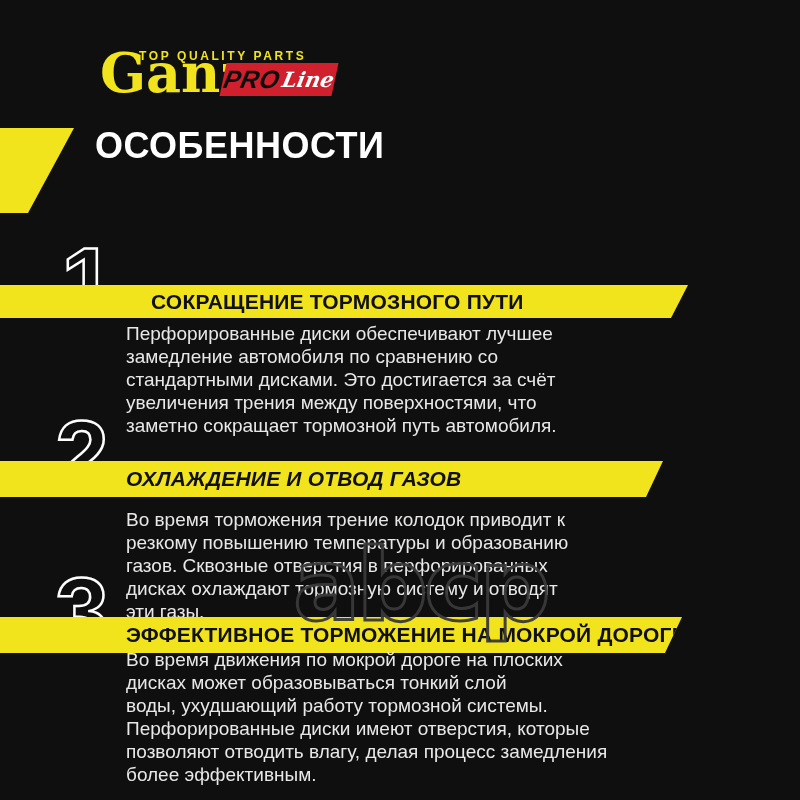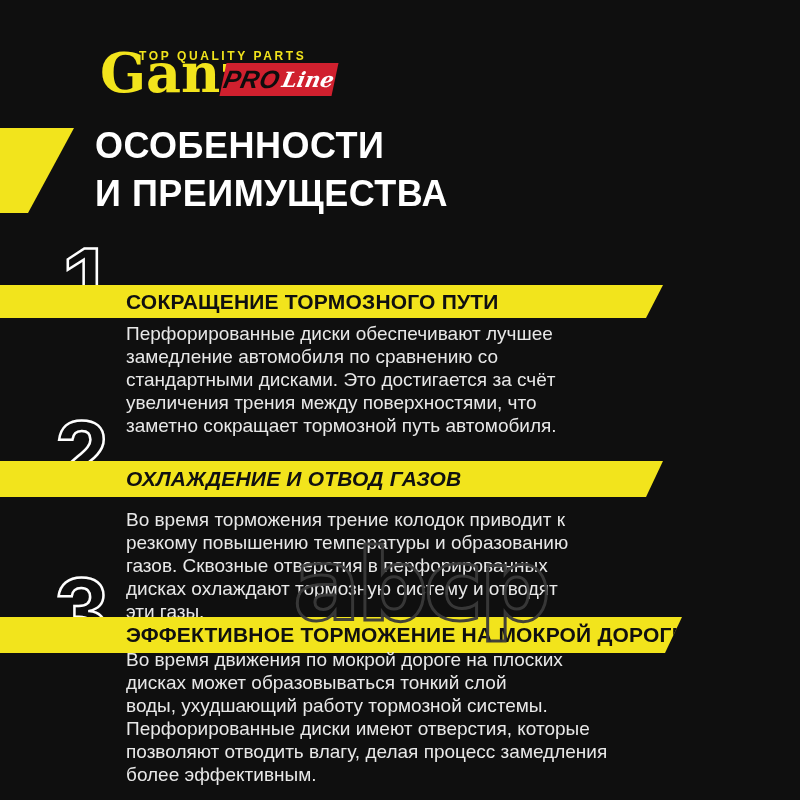--- a/index.html
+++ b/index.html
@@ -55,21 +55,21 @@
     font-size:96px; fill:none; stroke:#ffffff; stroke-width:2.5px;
   }
   .num-1 { left:43px; top:230px; }
   .num-2 { left:37px; top:403px; }
   .num-3 { left:37px; top:560px; }
 
   .stripe {
     position:absolute; left:0; background:#f2e41c;
     clip-path:polygon(0 0, 100% 0, calc(100% - 17px) 100%, 0 100%);
   }
-  .stripe-1 { top:285px; width:663px; height:33px; }
+  .stripe-1 { top:285px; width:663px; height:33px;padding-left:25px; }
   .stripe-2 { top:461px; width:663px; height:36px; }
   .stripe-3 { top:617px; width:682px; height:36px; }
   .stripe .heading {
     font-weight:bold; color:#101010; font-size:21px;
     padding-left:126px; letter-spacing:0.2px; white-space:nowrap;
   }
   .stripe-1 .heading { line-height:33px; }
   .stripe-2 .heading { line-height:36px;font-style:italic; }
   .stripe-3 .heading { line-height:36px; }
 
@@ -104,21 +104,20 @@
     <div class="pro-badge">
       <span class="pro">PRO</span>
       <span class="line">Line</span>
     </div>
   </div>
 
   <div class="deco"></div>
 
   <div class="title">
     <div>ОСОБЕННОСТИ</div>
-    <div>И ПРЕИМУЩЕСТВА</div>
   </div>
 
   <svg class="num-svg num-1" viewBox="0 0 90 100">
     <text x="45" y="85" text-anchor="middle">1</text>
   </svg>
   <div class="stripe stripe-1">
     <div class="heading">СОКРАЩЕНИЕ ТОРМОЗНОГО ПУТИ</div>
   </div>
   <div class="body-text body-1">Перфорированные диски обеспечивают лучшее
 замедление автомобиля по сравнению со

